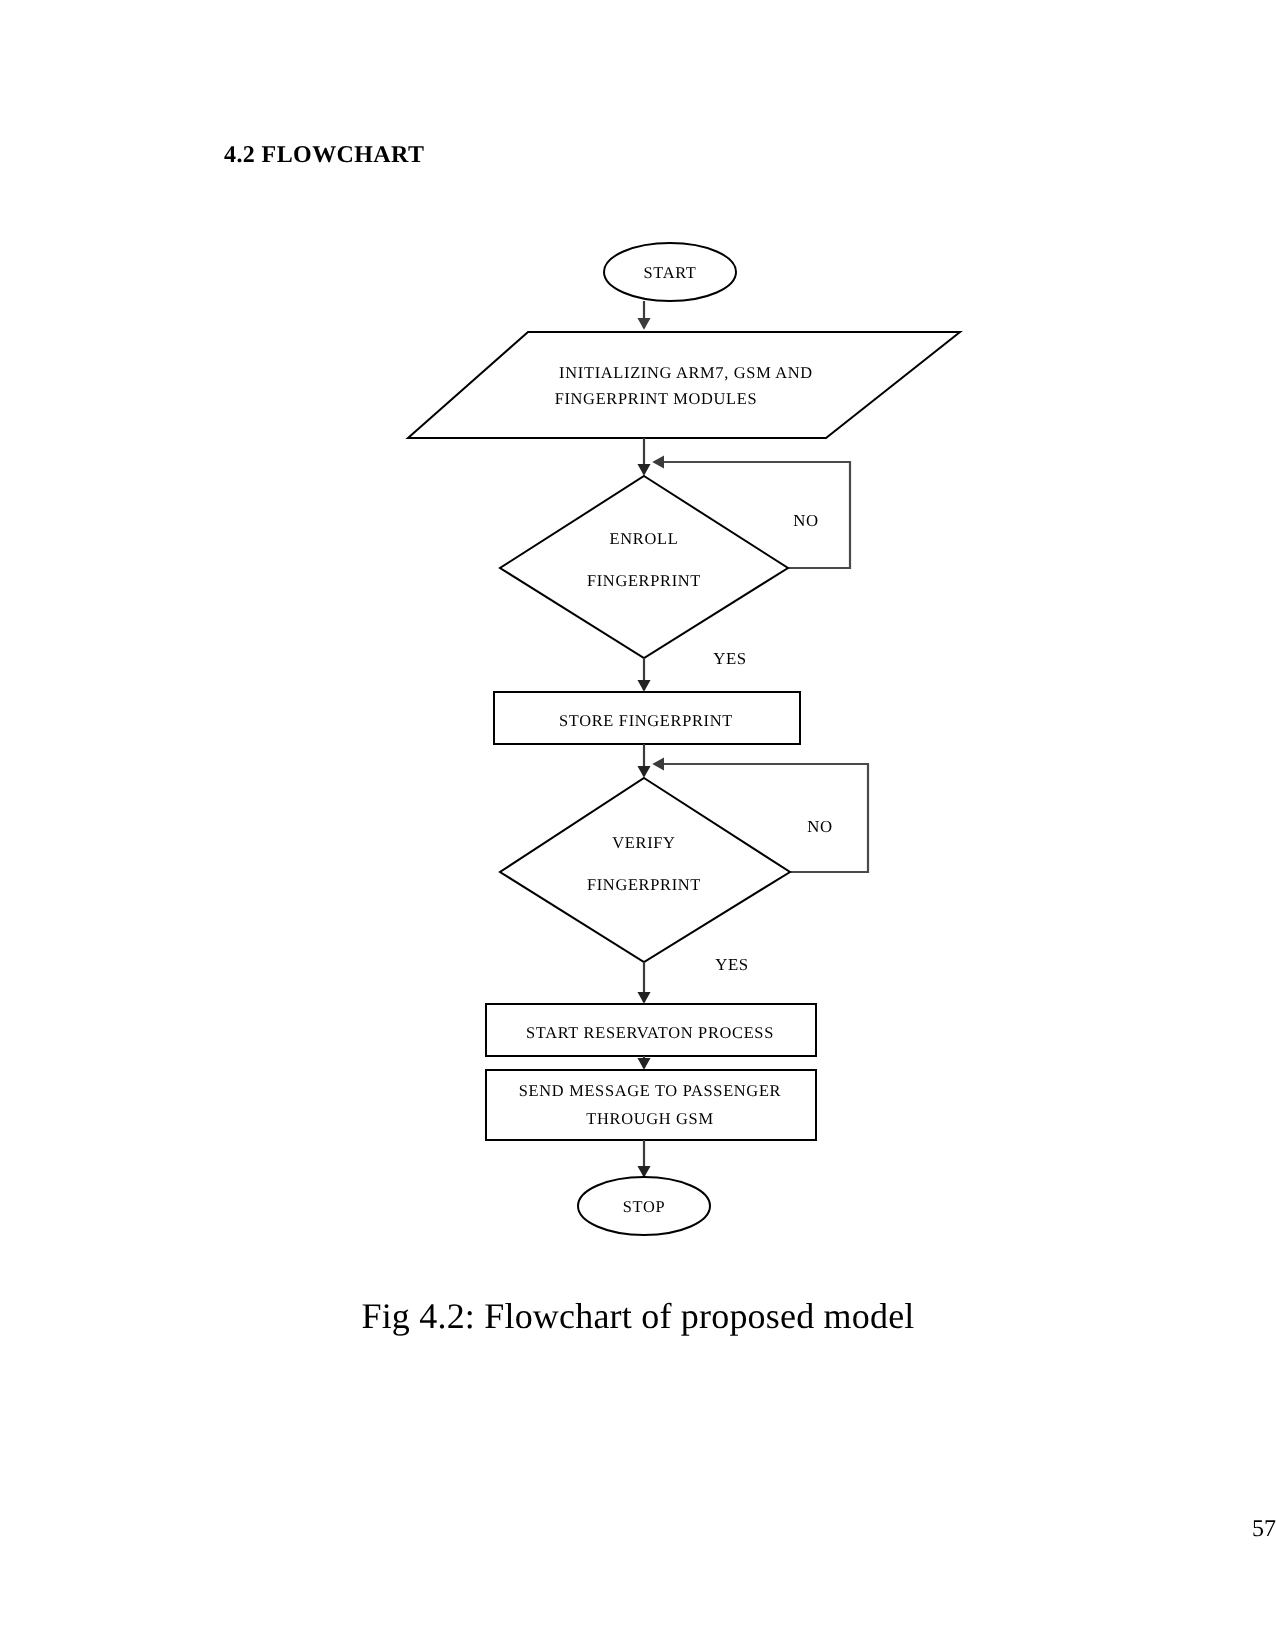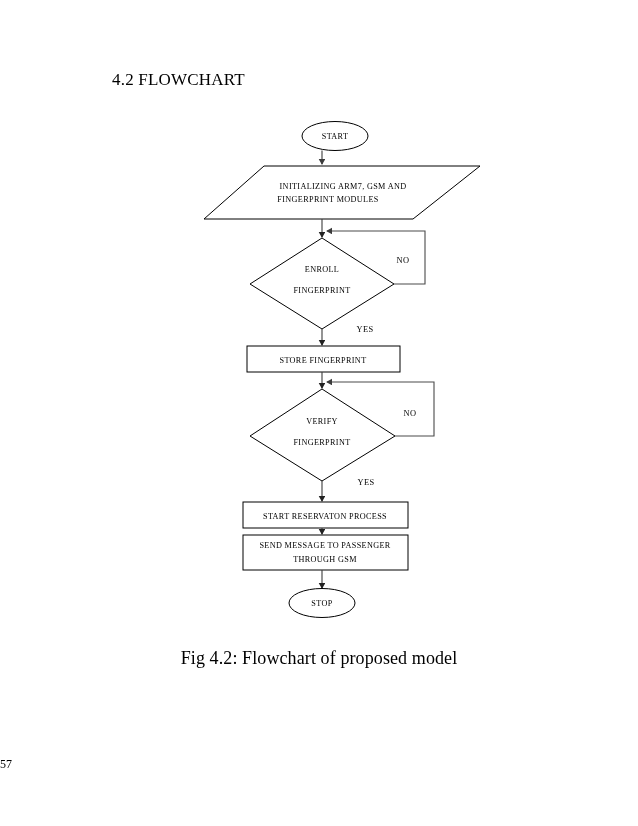--- a/index.html
+++ b/index.html
@@ -18,22 +18,22 @@
 
   #page {
     position: absolute;
     inset: 0;
   }
 
   .heading {
     position: absolute;
     left: 112px;
     top: 70px;
-    font-size: 17px;
-    font-weight: normal;
+    font-size: 12px;
+    font-weight: bold;
     letter-spacing: 0.2px;
     white-space: nowrap;
   }
 
   .flow-svg {
     position: absolute;
     left: 0;
     top: 0;
     width: 638px;
     height: 826px;
@@ -47,21 +47,21 @@
     text-align: center;
     font-size: 18px;
     letter-spacing: 0.1px;
   }
 
   .page-number {
     position: absolute;
     left: 0;
     right: 0;
     top: 757px;
-    text-align: left;
+    text-align: right;
     font-size: 12px;
   }
 
   svg text {
     font-family: "Liberation Serif", "DejaVu Serif", serif;
     fill: #000000;
   }
   .node-label {
     font-size: 8.2px;
     letter-spacing: 0.35px;

